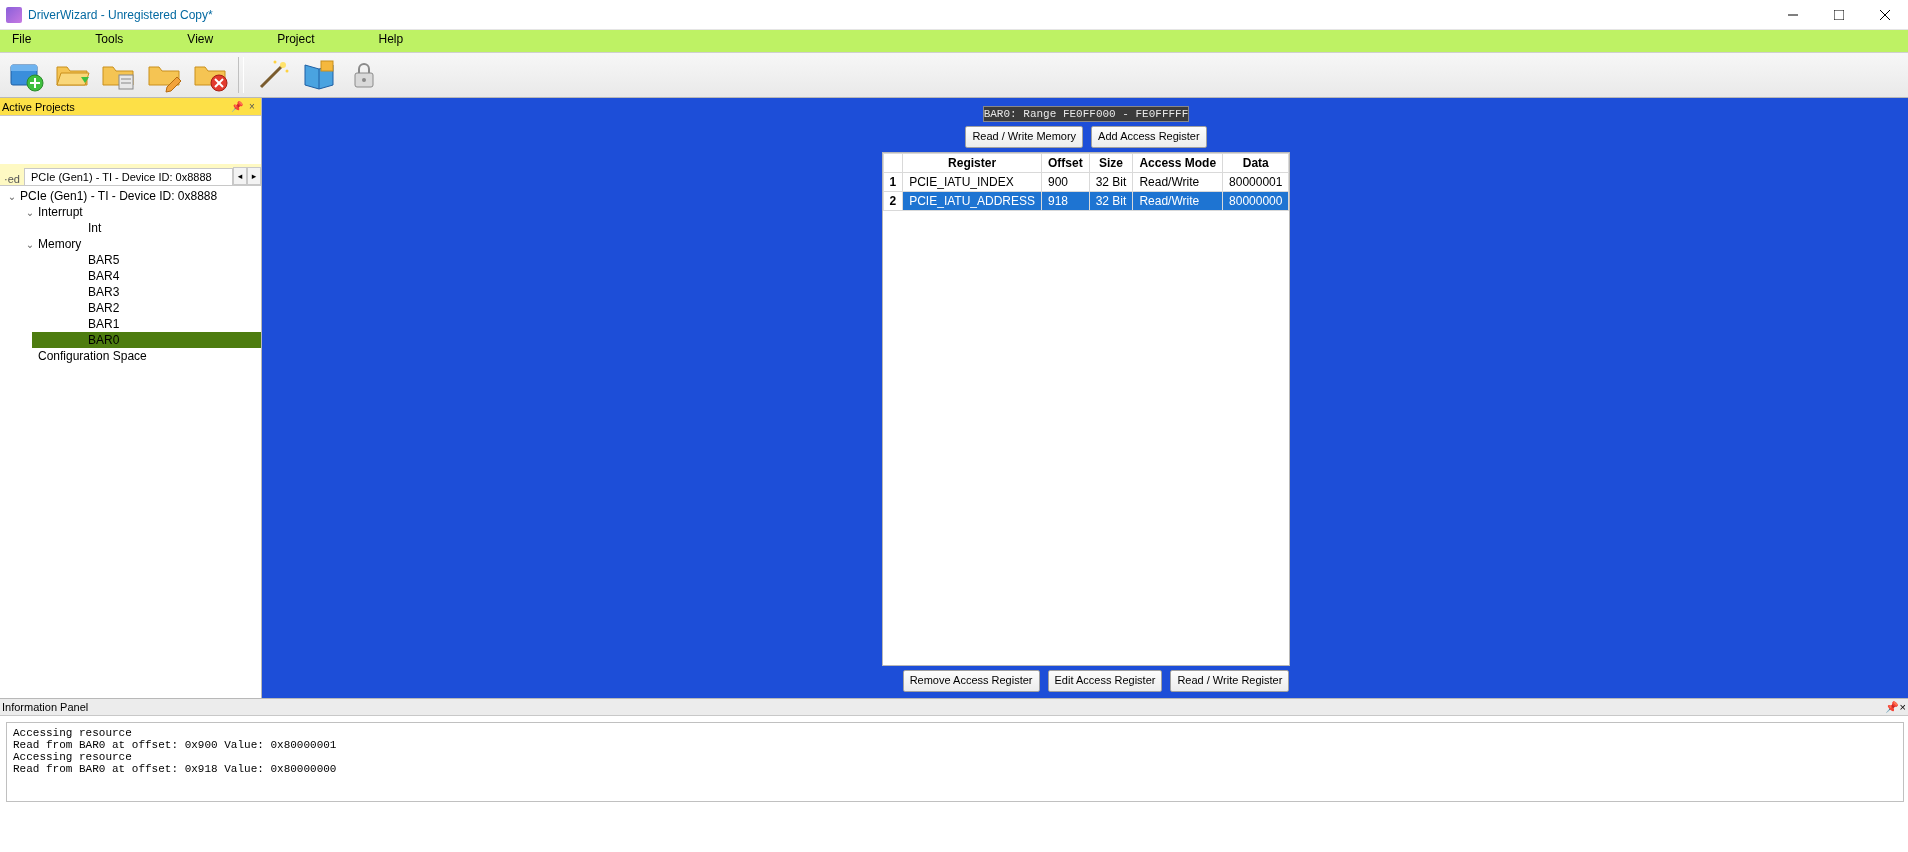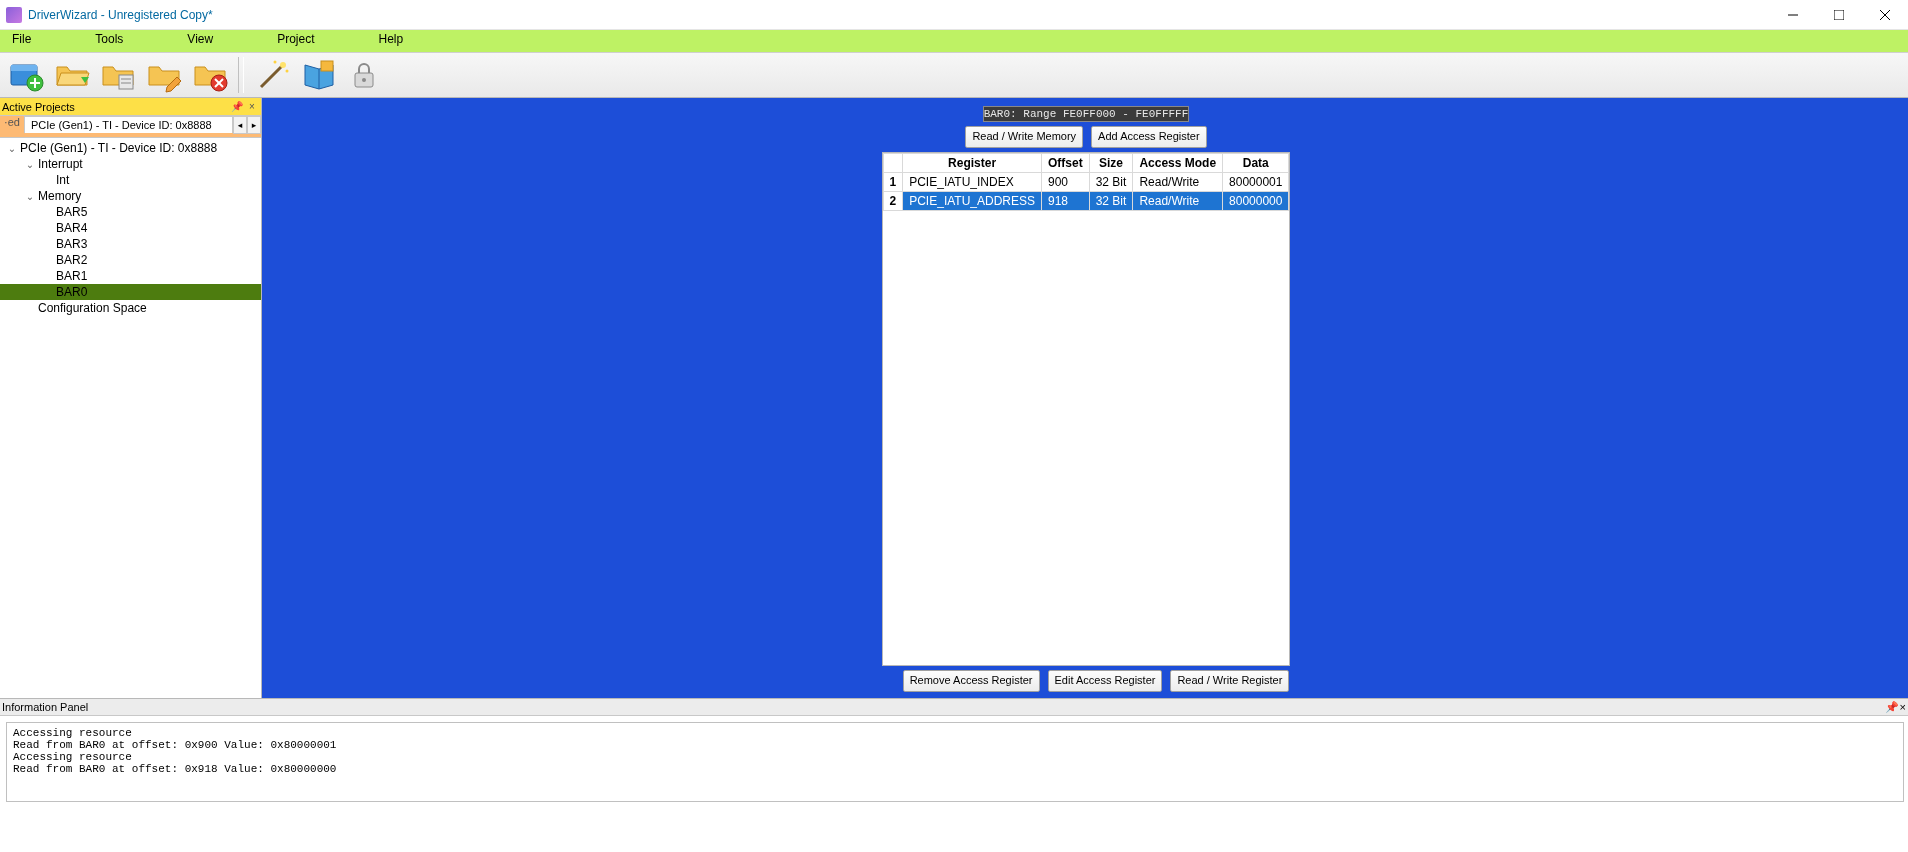--- a/index.html
+++ b/index.html
@@ -22,33 +22,33 @@
 .tool-btn { width: 44px; height: 40px; display: flex; align-items: center; justify-content: center; border: 1px solid transparent; border-radius: 3px; }
 .tool-sep { width: 6px; height: 36px; border-left: 1px solid #c0c0c0; border-right: 1px solid #fff; margin: 0 4px; }
 
 
 .workarea { display: flex; height: calc(852px - 30px - 22px - 46px - 18px - 136px); }
 .sidebar { width: 262px; border-right: 1px solid #b8b8b8; display: flex; flex-direction: column; background: #fff; }
 .panel-header { height: 18px; display: flex; align-items: center; font-family: "Courier New", monospace; font-size: 11px; background: #fde047; border-bottom: 1px solid #c8c8c8; padding: 0 2px; }
 .panel-header .title { flex: 1; }
 .panel-header .pin, .panel-header .x { width: 14px; height: 14px; display: flex; align-items: center; justify-content: center; font-size: 10px; color: #555; cursor: default; }
 
-.tabstrip { height: 22px; display: flex; align-items: flex-start; background: #fdba74; border-bottom: 1px solid #c8c8c8; font-family: "Courier New", monospace; font-size: 11px; }
+.tabstrip { height: 22px; display: flex; align-items: flex-end; background: #fef9c3; border-bottom: 1px solid #c8c8c8; font-family: "Courier New", monospace; font-size: 11px; margin-top: 48px; }
 .tabstrip .crop { padding: 0 4px; color: #555; }
 .tabstrip .tab { flex: 1; padding: 2px 6px; background: #fff; border: 1px solid #c8c8c8; border-bottom: none; white-space: nowrap; overflow: hidden; }
 .tabstrip .nav-arrow { width: 14px; height: 18px; display: flex; align-items: center; justify-content: center; background: #f3f3f3; border: 1px solid #c8c8c8; font-size: 9px; cursor: default; }
 
 .tree { flex: 1; overflow: auto; font-size: 12px; padding: 2px 0; }
 .tree-item { display: flex; align-items: center; height: 16px; padding-left: 6px; cursor: default; white-space: nowrap; }
 .tree-item.selected { background: #4d7c0f; }
 .tree-item .twisty { width: 12px; display: inline-flex; justify-content: center; color: #666; font-size: 10px; }
 .tree-item .label { padding-left: 2px; }
 .indent-0 { padding-left: 6px; }
 .indent-1 { padding-left: 24px; }
-.indent-2 { padding-left: 42px; }
+.indent-2 { padding-left: 42px; margin-left: 32px; }
 
 
 .content { flex: 1; display: flex; flex-direction: column; background: #1d4ed8; padding: 8px 6px 6px 8px; align-items: center; }
 .bar-header { height: 16px; background: #3b3b3b; color: #e8e8e8; font-family: "Courier New", monospace; font-size: 11px; display: flex; align-items: center; justify-content: center; border: 1px solid #888; }
 .action-row { display: flex; justify-content: flex-end; gap: 8px; padding: 4px 0 4px 0; }
 .btn { min-width: 82px; height: 22px; font-size: 11px; display: flex; align-items: center; justify-content: center; text-align: center; background: linear-gradient(#fdfdfd,#ececec); border: 1px solid #a0a0a0; border-radius: 2px; padding: 0 6px; line-height: 1.05; overflow: hidden; cursor: default; }
 
 .grid-wrap { flex: 1; background: #fff; border: 1px solid #b8b8b8; overflow: auto; }
 table.grid { border-collapse: collapse; font-size: 12px; }
 table.grid th, table.grid td { border: 1px solid #d9d9d9; padding: 2px 6px; text-align: left; white-space: nowrap; }

